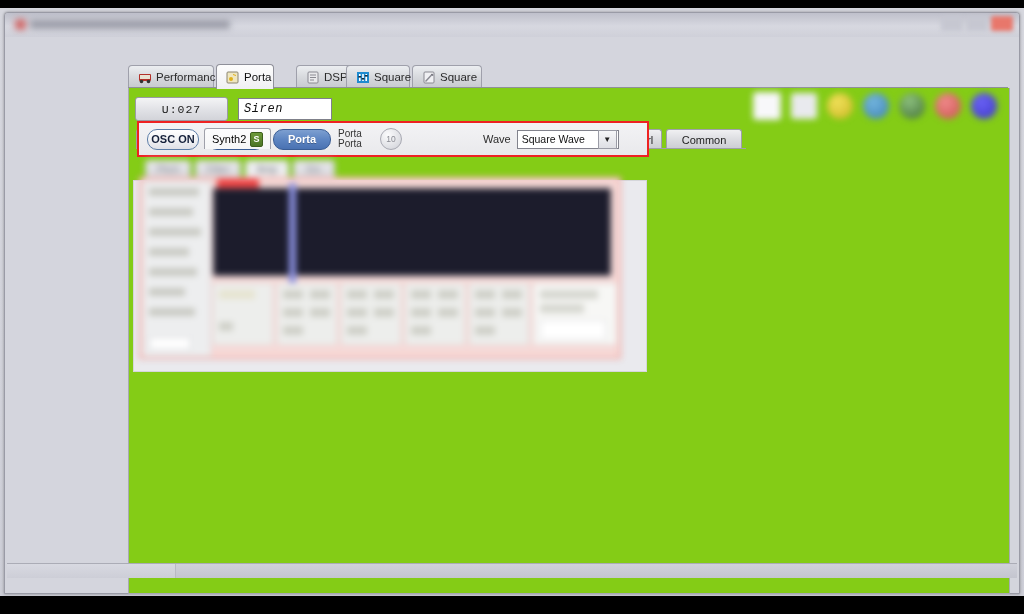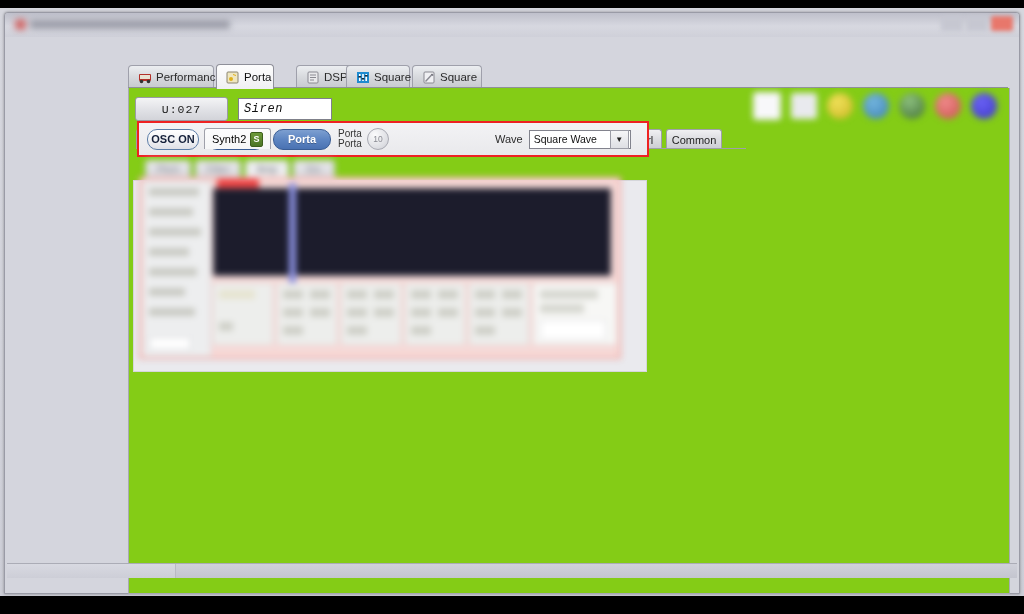--- a/index.html
+++ b/index.html
@@ -312,38 +312,38 @@
           </div>
           <div class="ptab" style="left:382px;width:40px">
             <span>LFO</span>
           </div>
           <div class="ptab" style="left:426px;width:51px">
             <span>T-Filter</span>
           </div>
           <div class="ptab" style="left:481px;width:45px">
             <span>V-Ctrl</span>
           </div>
-          <div class="ptab" style="left:530px;width:56px">
+          <div class="ptab" style="left:530px;width:76px">
             <span>Common</span>
           </div>
         </div>
         <div class="partrule"></div>
 
         <div class="panel-shadow"></div>
 
         <div class="oscbar">
           <div class="obtn on" style="width:52px;margin-left:8px">OSC ON</div>
           <div class="obtn blue" style="width:58px;margin-left:8px">Legato</div>
           <div class="obtn blue" style="width:58px;margin-left:8px">Porta</div>
           <div class="knoblabel" style="margin-left:7px">
             <div>Porta</div>
             <div>Porta</div>
           </div>
-          <div class="knob" style="margin-left:5px">10</div>
-          <div class="wavelabel" style="margin-left:106px">Wave</div>
+          <div class="knob" style="margin-left:18px">10</div>
+          <div class="wavelabel" style="margin-left:81px">Wave</div>
           <div class="waveselect" style="margin-left:6px">
             <div class="wtext">Square Wave</div>
             <div class="warrow">▼</div>
           </div>
         </div>
 
         <div class="subzone">
           <div class="stab" style="left:8px;width:46px">
             <span>Pitch</span>
           </div>

